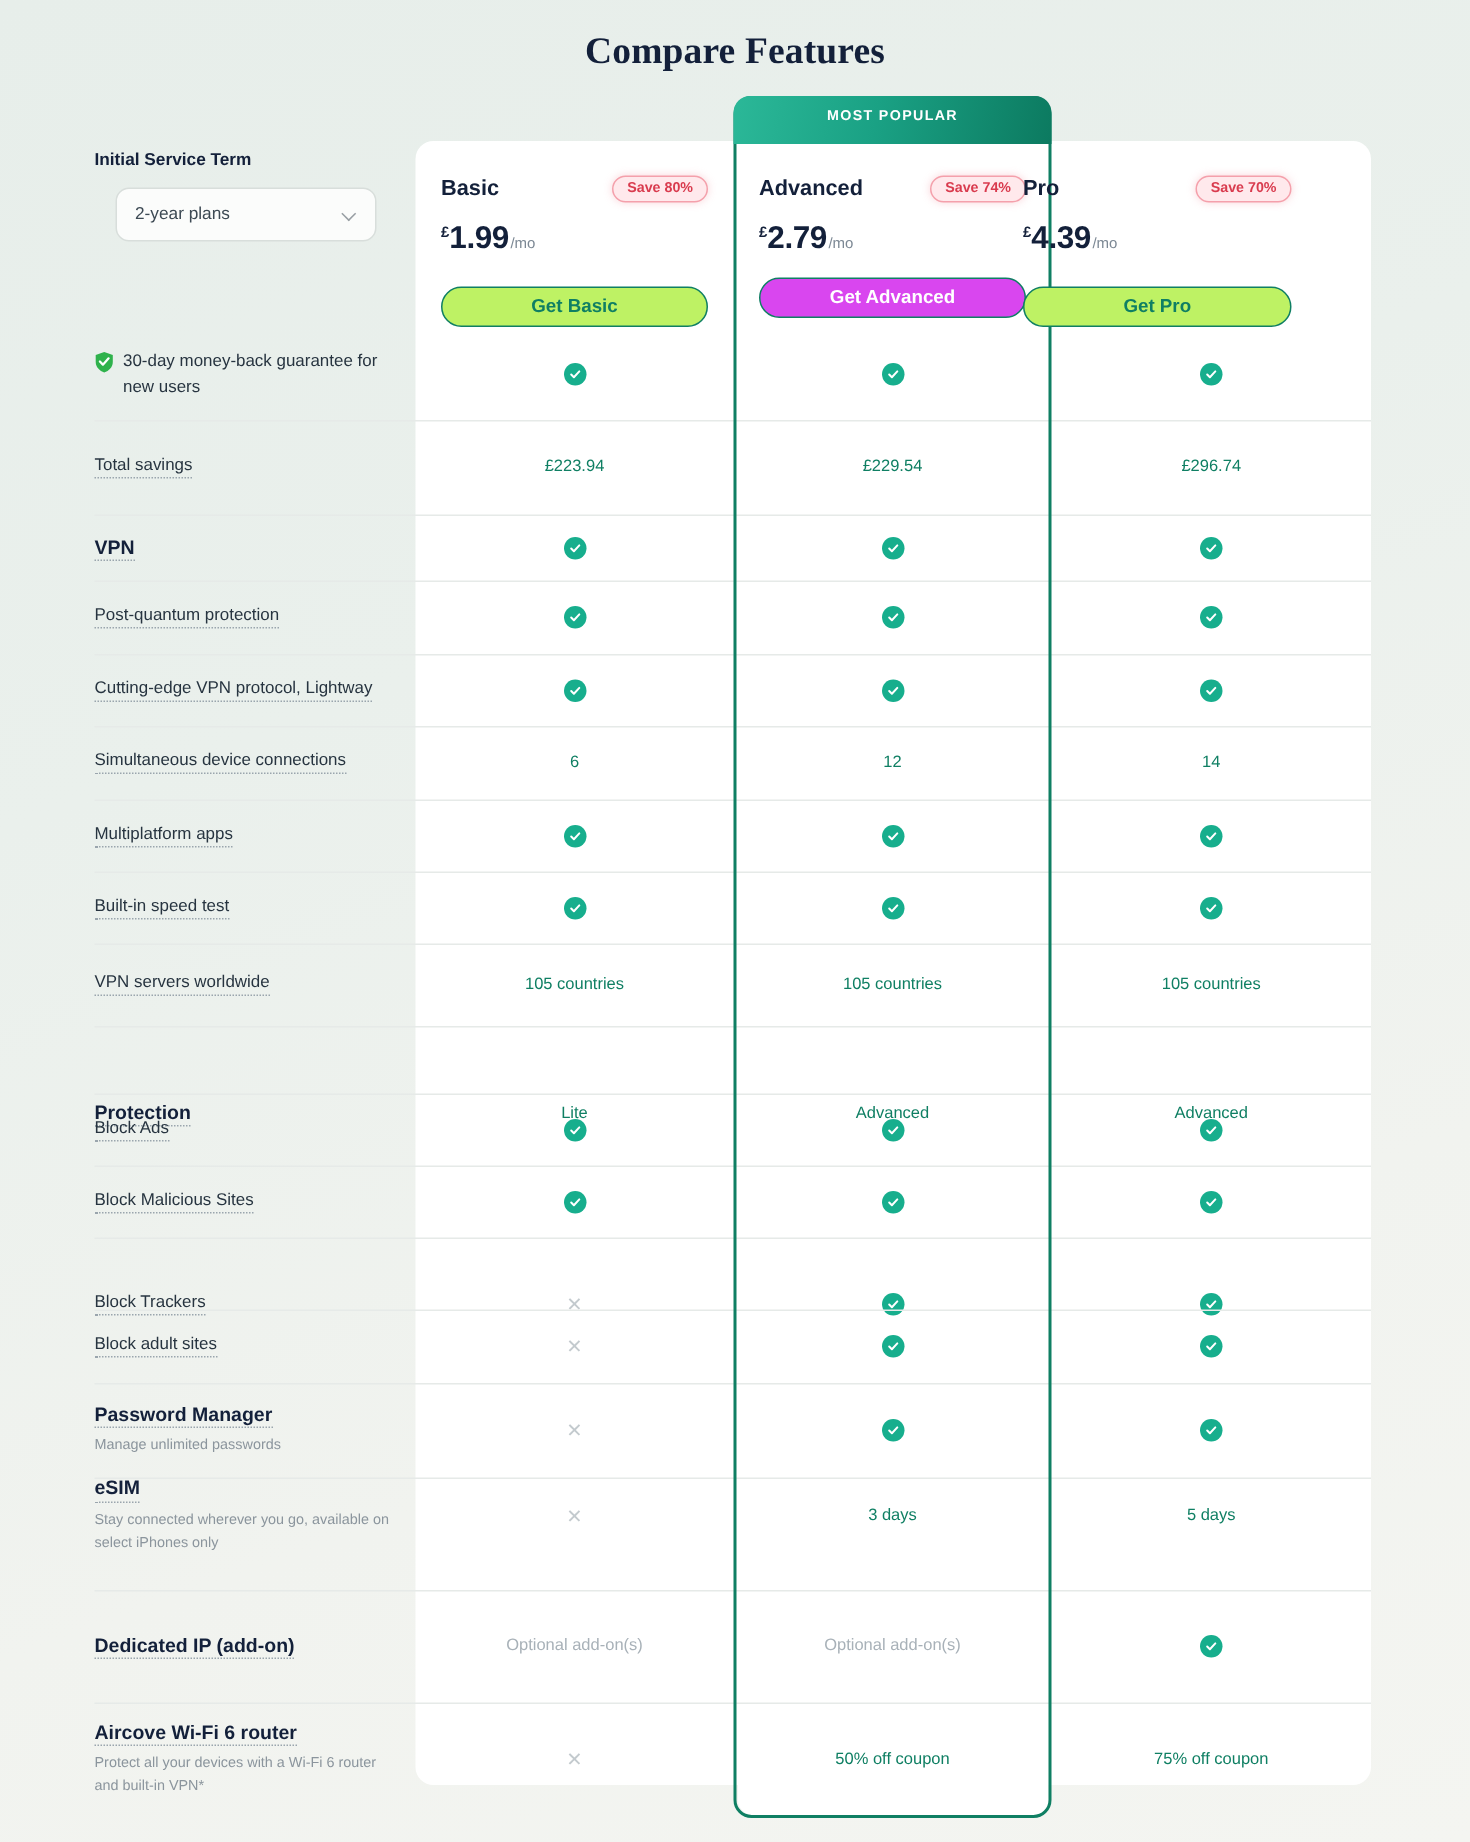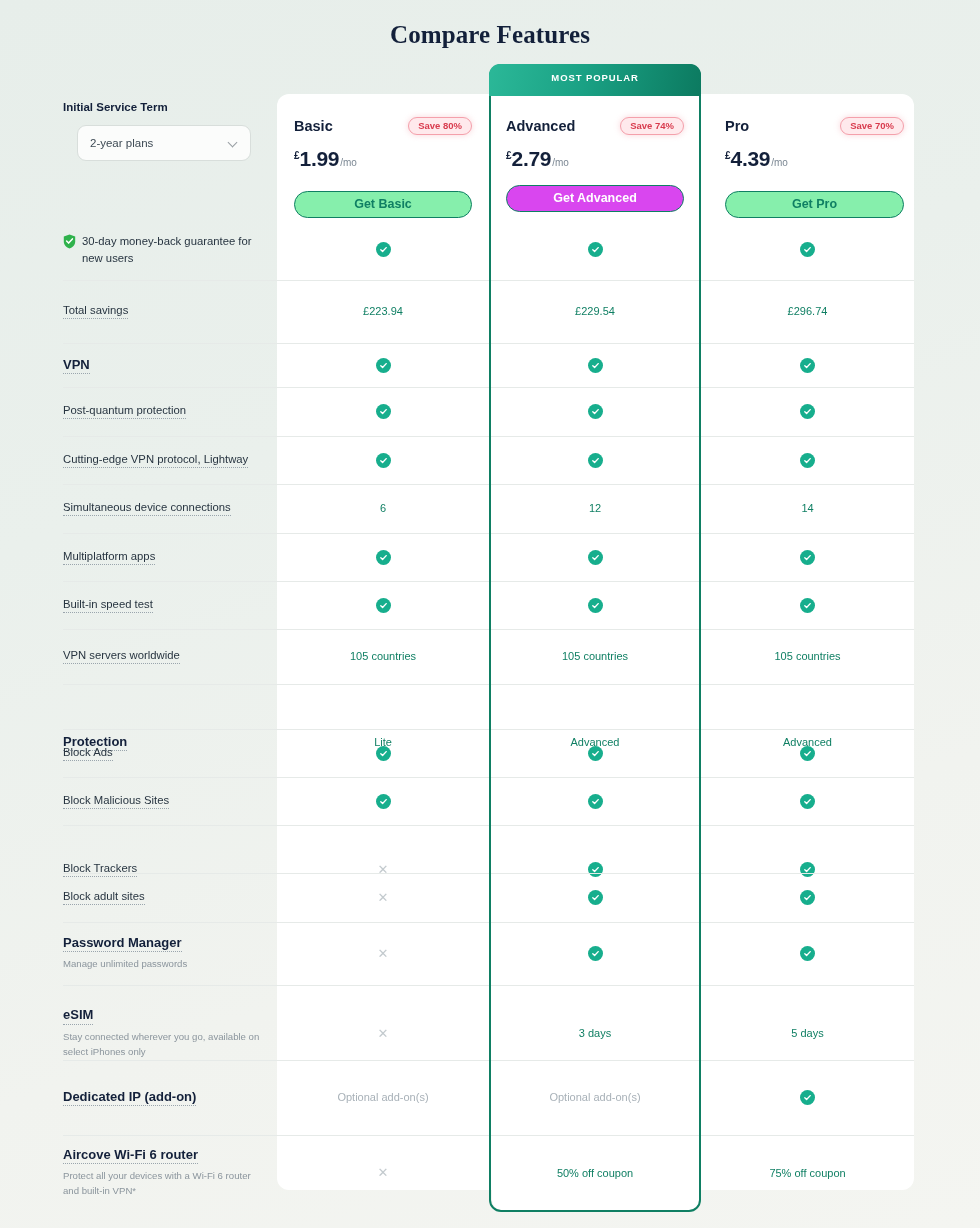--- a/index.html
+++ b/index.html
@@ -89,21 +89,21 @@
 
   
   .hdr {
     position: absolute;
     top: 94px;
     height: 126px;
     z-index: 6;
   }
   .hdr-basic { left: 277px; width: 212px; }
   .hdr-adv   { left: 489px; width: 212px; }
-  .hdr-pro   { left: 708px; width: 213px; }
+  .hdr-pro   { left: 665px; width: 213px; }
 
   .hdr-inner { padding: 21px 17px 0 17px; }
 
   .plan-row {
     display: flex;
     align-items: center;
     justify-content: space-between;
     height: 22px;
   }
   .plan-name {
@@ -151,21 +151,21 @@
     width: 100%;
     height: 27px;
     border-radius: 16px;
     font-size: 12.5px;
     font-weight: 700;
     font-family: "Liberation Sans", sans-serif;
     cursor: pointer;
     line-height: 1;
   }
   .cta-outline {
-    background: #86efac;
+    background: #bef264;
     color: #0f7f63;
     border: 1.4px solid #0f7f63;
     margin-top: 20px;
   }
   .cta-solid {
     background: #d946ef;
     color: #ffffff;
     border: 1.4px solid #0f7f63;
   }
 
@@ -636,21 +636,21 @@
         </div>
         <div class="cell c3">
           <span class="tick">
             <svg width="9" height="9" viewBox="0 0 10 10">
               <path d="M2 5.2 L4 7.2 L8 2.9" stroke="#ffffff" stroke-width="1.5" fill="none" stroke-linecap="round" stroke-linejoin="round"></path>
             </svg>
           </span>
         </div>
       </div>
       <div class="div-line" style="top: 985px;"></div>
-      <div class="row" style="top: 996px; height: 74px;">
+      <div class="row" style="top: 973px; height: 74px;">
         <div class="row-label">
           <span class="lbl-text dotted head">eSIM</span>
           <span class="lbl-sub">Stay connected wherever you go, available on select iPhones only</span>
         </div>
         <div class="cell c1">
           <span class="xmark">✕</span>
         </div>
         <div class="cell c2">3 days</div>
         <div class="cell c3">5 days</div>
       </div>

